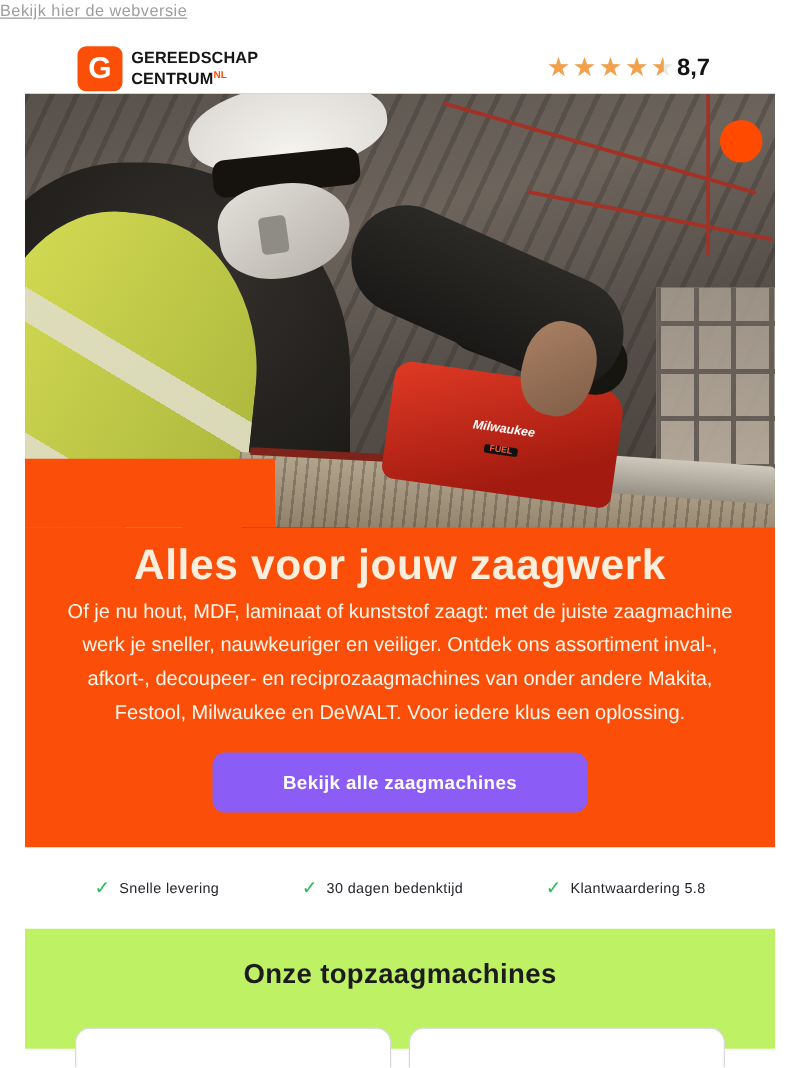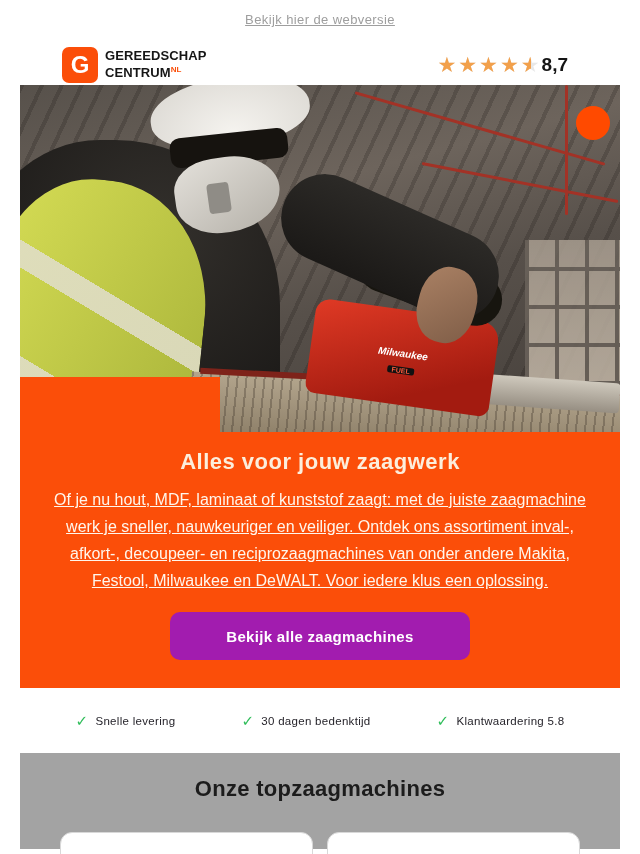--- a/index.html
+++ b/index.html
@@ -3,21 +3,21 @@
 <meta charset="utf-8">
 <style>
   * { margin:0; padding:0; box-sizing:border-box; }
   html,body { width:640px; }
   body {
     height:854px; overflow:hidden; background:#ffffff;
     font-family:"Liberation Sans","DejaVu Sans",sans-serif;
     position:relative;
   }
   
-  .webversion-bar { padding-top:10px; text-align:center; }
+  .webversion-bar { text-align:left; }
   .webversion-link { color:#9e9e9e; font-size:13px; letter-spacing:.4px; text-decoration:underline; cursor:pointer; }
   .brand-row { display:flex; align-items:center; justify-content:space-between; margin:17px 72px 0 62px; height:40px; }
   .logo { display:flex; align-items:center; gap:7px; cursor:pointer; }
   .logo-badge { width:36px; height:36px; background:#fb4e09; border-radius:7px; color:#fff; font-weight:bold; font-size:24px; display:flex; align-items:center; justify-content:center; }
   .logo-text { font-size:13px; font-weight:800; line-height:14.5px; color:#161616; letter-spacing:.1px; }
   .logo-tld { color:#fb4e09; font-size:8px; font-weight:800; vertical-align:super;margin-top:43px; }
   .rating { display:flex; align-items:center; }
   .stars { position:relative; font-size:21px; letter-spacing:2px; line-height:22px; }
   .stars-bg { color:#e8e8e8; }
   .stars-fill { position:absolute; left:0; top:0; overflow:hidden; white-space:nowrap; color:#f2a04b; }
@@ -60,32 +60,32 @@
   .tool-handle { left:335px; top:172px; width:150px; height:52px; border-radius:28px; transform:rotate(20deg); background:#17150f; }
   .arm { left:255px; top:118px; width:230px; height:88px; border-radius:44px; transform:rotate(24deg);
     background:linear-gradient(#2c2a27,#1b1917); }
   .hand { left:398px; top:182px; width:58px; height:76px; border-radius:45%; transform:rotate(15deg);
     background:linear-gradient(140deg,#aa8164,#7f5d47); }
   .orange-patch { left:0; bottom:0; width:200px; height:55px; background:#fb4e09; z-index:5; }
   .orange-dot { right:10px; top:21px; width:34px; height:34px; border-radius:50%; background:#ff4a00; z-index:6; }
 
   
   .promo { margin-left:20px; width:600px; background:#fb4e09; text-align:center; padding:16px 20px 28px; }
-  .promo-title { color:#fceedc; font-size:22px; font-weight:600; letter-spacing:.5px; line-height:28px; }
-  .promo-body { color:#fff6ec; width:552px; margin:10px auto 0; font-size:16px; line-height:27px;text-decoration:underline; }
-  .cta-button { display:block; margin:18px auto 0; width:300px; height:48px; background:#a21caf; color:#ffffff;
+  .promo-title { color:#fceedc; font-size:34px; font-weight:600; letter-spacing:.5px; line-height:28px; }
+  .promo-body { color:#fff6ec; width:552px; margin:10px auto 0; font-size:16px; line-height:27px; }
+  .cta-button { display:block; margin:18px auto 0; width:300px; height:48px; background:#8b5cf6; color:#ffffff;
     font-family:inherit; font-size:15px; font-weight:bold; letter-spacing:.3px; border:none; border-radius:10px; cursor:pointer; }
 
   
   .usp-row { height:65px; display:flex; justify-content:center; align-items:center; gap:66px; background:#ffffff; }
   .usp { display:flex; align-items:center; font-size:11.5px; color:#26242b; letter-spacing:.3px; }
   .usp-check { color:#2ebd59; font-weight:bold; font-size:15px; margin-right:7px; line-height:1; }
 
   
-  .products { margin-left:20px; width:600px; height:96px; background:#a3a3a3; padding-top:22px; }
+  .products { margin-left:20px; width:600px; height:96px; background:#bef264; padding-top:22px; }
   .products-title { text-align:center; font-size:22px; font-weight:bold; color:#1c1c1c; letter-spacing:.3px; line-height:28px; }
   .cards-row { display:flex; gap:14px; padding:0 40px; margin-top:29px; }
   .card { width:253px; height:60px; background:#ffffff; border:1px solid #d8d8d8; border-radius:12px; cursor:pointer; }
 </style>
 </head>
 <body>
 
 <div class="webversion-bar">
   <a class="webversion-link">Bekijk hier de webversie</a>
 </div>

